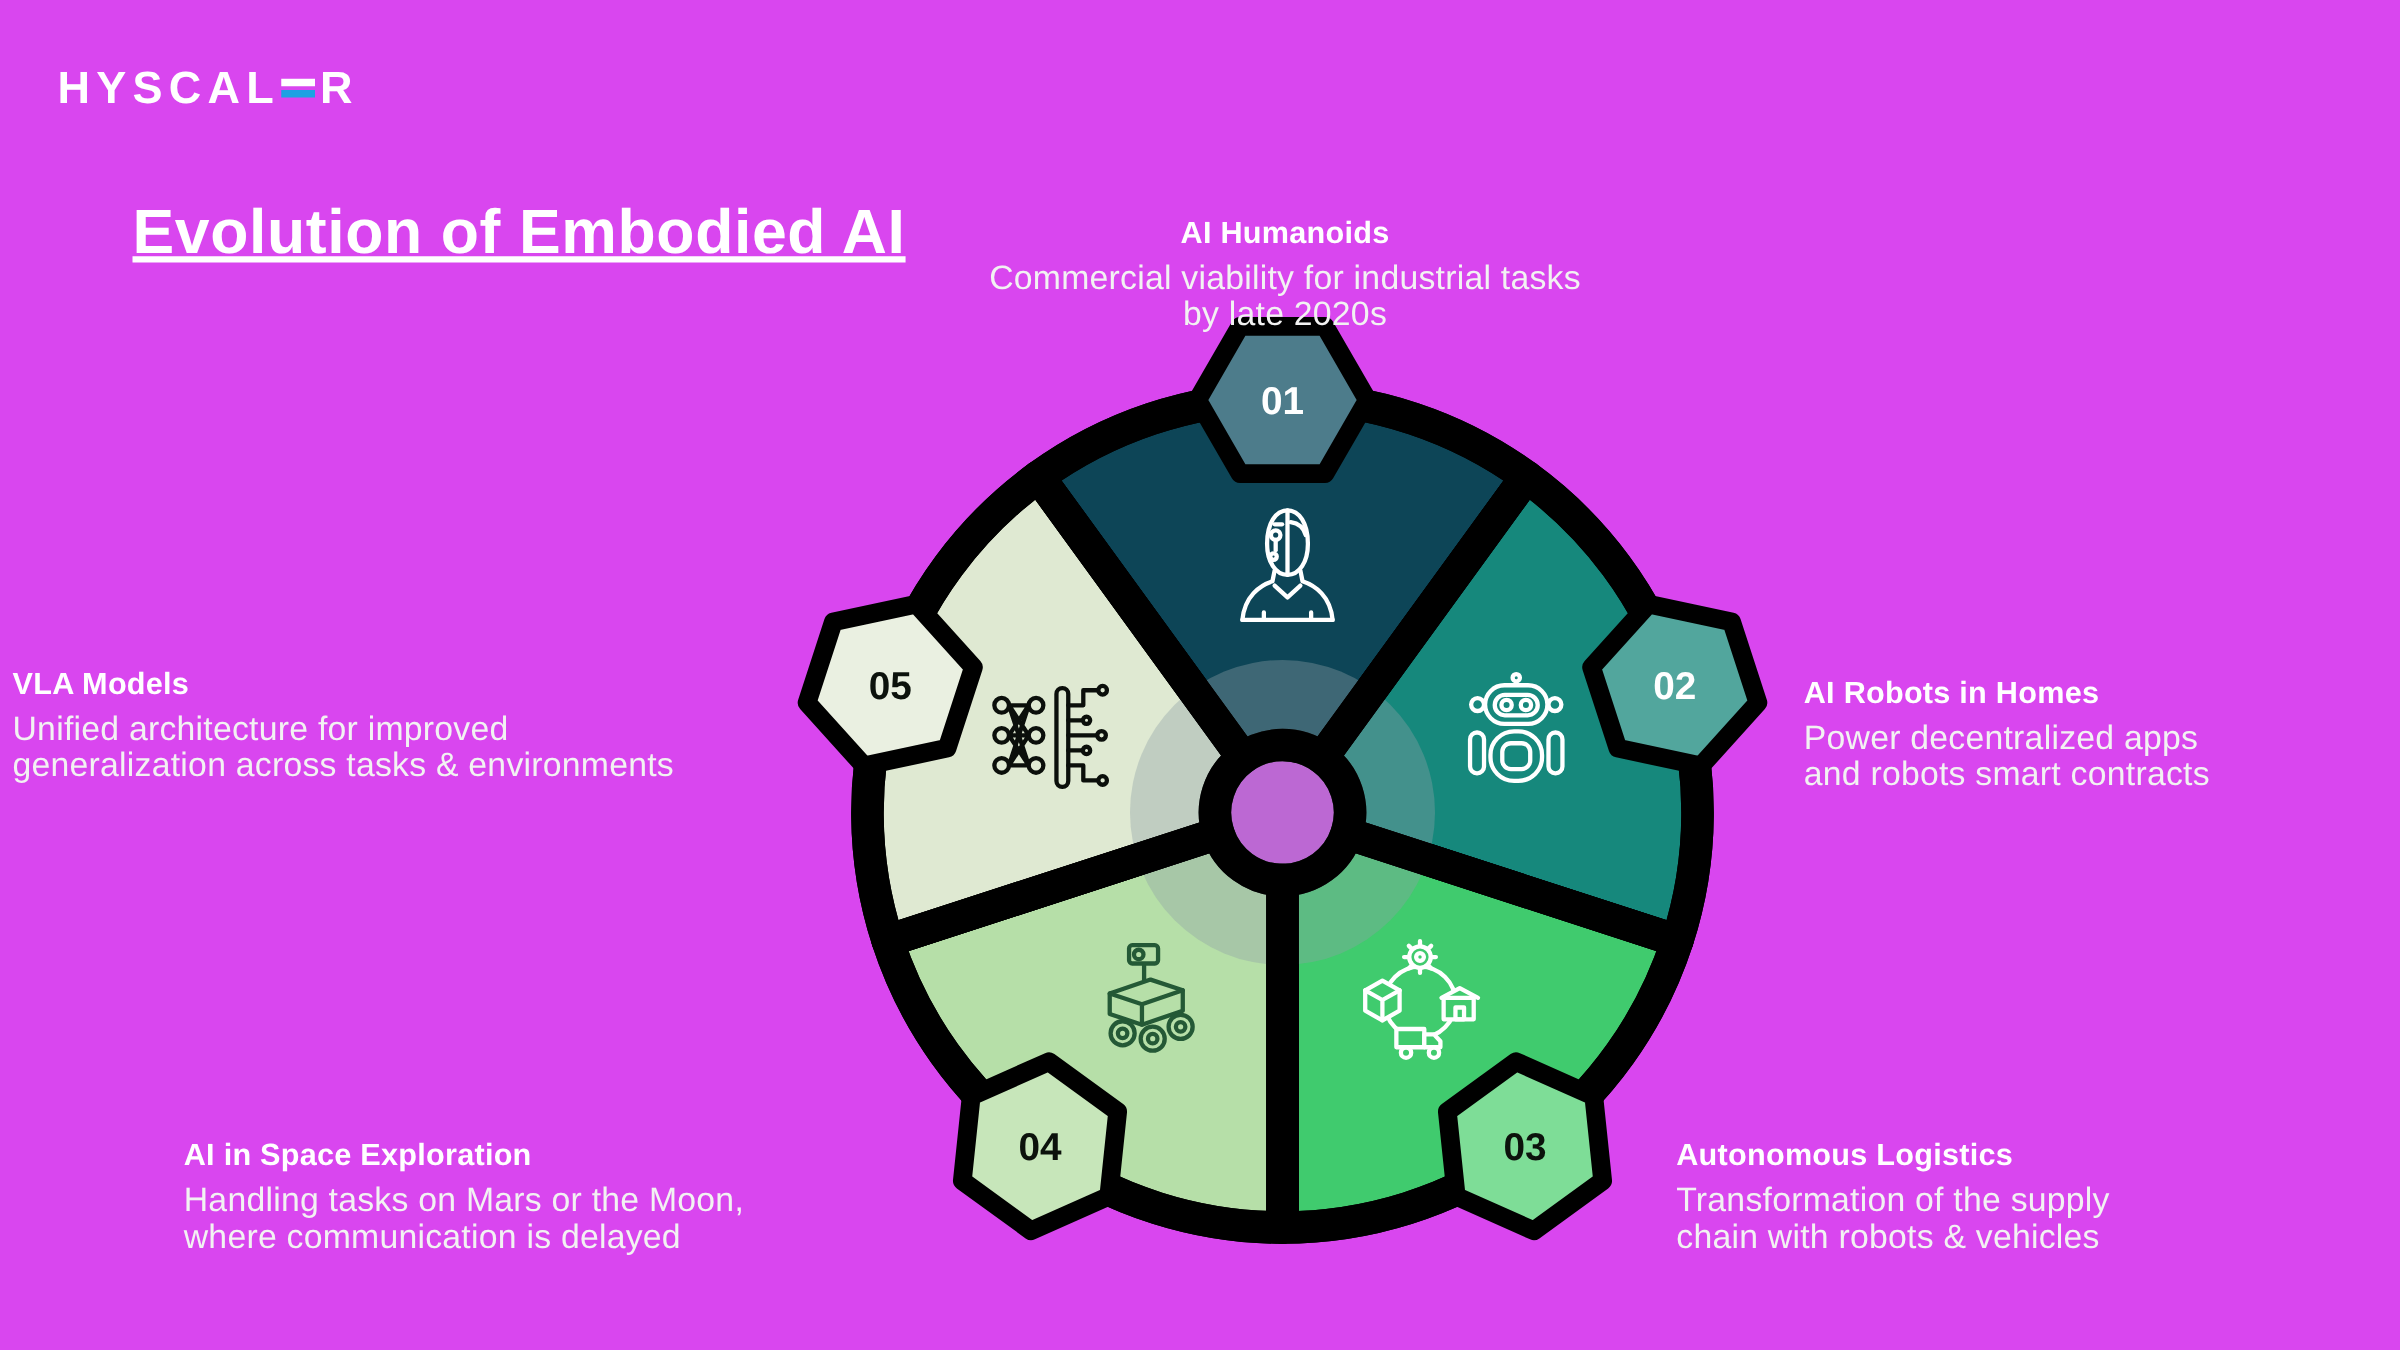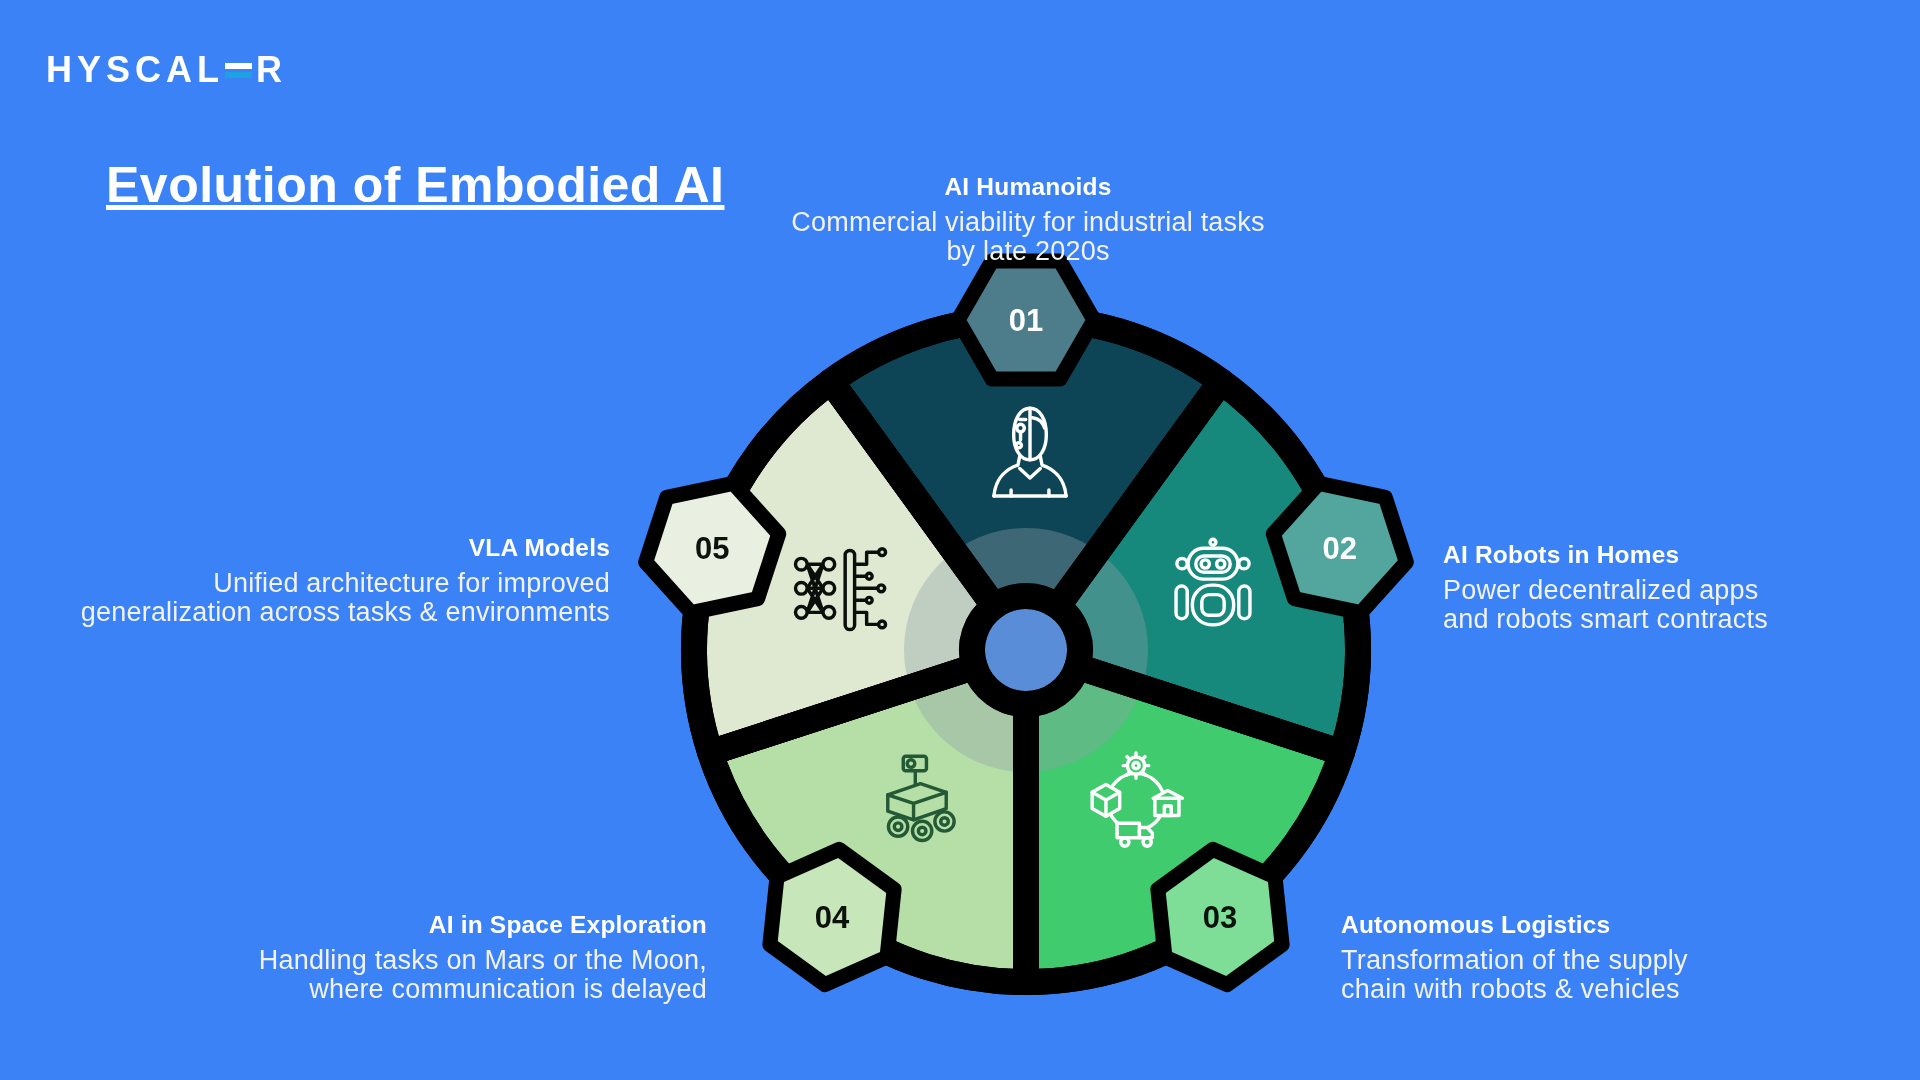--- a/index.html
+++ b/index.html
@@ -1,16 +1,16 @@
 <!DOCTYPE html>
 <html><head>
 <meta charset="utf-8">
 <style>
   html,body{margin:0;padding:0;background:#020202;}
-  #stage{position:relative;width:1920px;height:1080px;background:#3b82f6;overflow:hidden;
+  #stage{position:relative;width:1920px;height:1080px;background:#d946ef;overflow:hidden;
          font-family:"Liberation Sans",sans-serif;}
   
   .logo{position:absolute;left:46px;top:50px;color:#fff;font-weight:700;font-size:36px;
         letter-spacing:5px;display:flex;align-items:flex-start;line-height:40px;}
   .logo-eq{display:inline-block;position:relative;width:27px;height:40px;margin:0 4px 0 1px;}
   .logo-eq .bar{position:absolute;left:0;width:27px;height:5.5px;}
   .logo-eq .bar.top{top:13px;background:#fff;}
   .logo-eq .bar.bot{top:22px;}
   
   .page-title{position:absolute;left:106px;top:156px;margin:0;color:#fff;
@@ -24,22 +24,22 @@
   #icon-logistics{left:1081px;top:745px}
   #icon-rover{left:862px;top:745px}
   #icon-neural{left:785px;top:535px}
   
   .label{position:absolute;color:#f2f2f2;margin-top:44px;}
   .label h3{margin:0 0 7px;font-size:24.5px;font-weight:700;color:#fff;letter-spacing:.2px;}
   .label p{margin:0;font-size:27px;line-height:29px;font-weight:400;letter-spacing:.2px;}
   #label-humanoids{left:728px;top:129px;width:600px;text-align:center;}
   #label-robots{left:1443px;top:497px;width:470px;text-align:left;}
   #label-logistics{left:1341px;top:867px;width:470px;text-align:left;}
-  #label-space{right:1213px;top:867px;width:560px;text-align:right;}
-  #label-vla{right:1310px;top:490px;width:600px;text-align:right;}
+  #label-space{right:1213px;top:867px;width:560px;text-align:left;}
+  #label-vla{right:1310px;top:490px;width:600px;}
 </style>
 </head>
 <body>
 
 <div id="stage">
 
   <div class="logo">
     <span>HYSCAL</span>
     <span class="logo-eq">
       <span class="bar top"></span>

